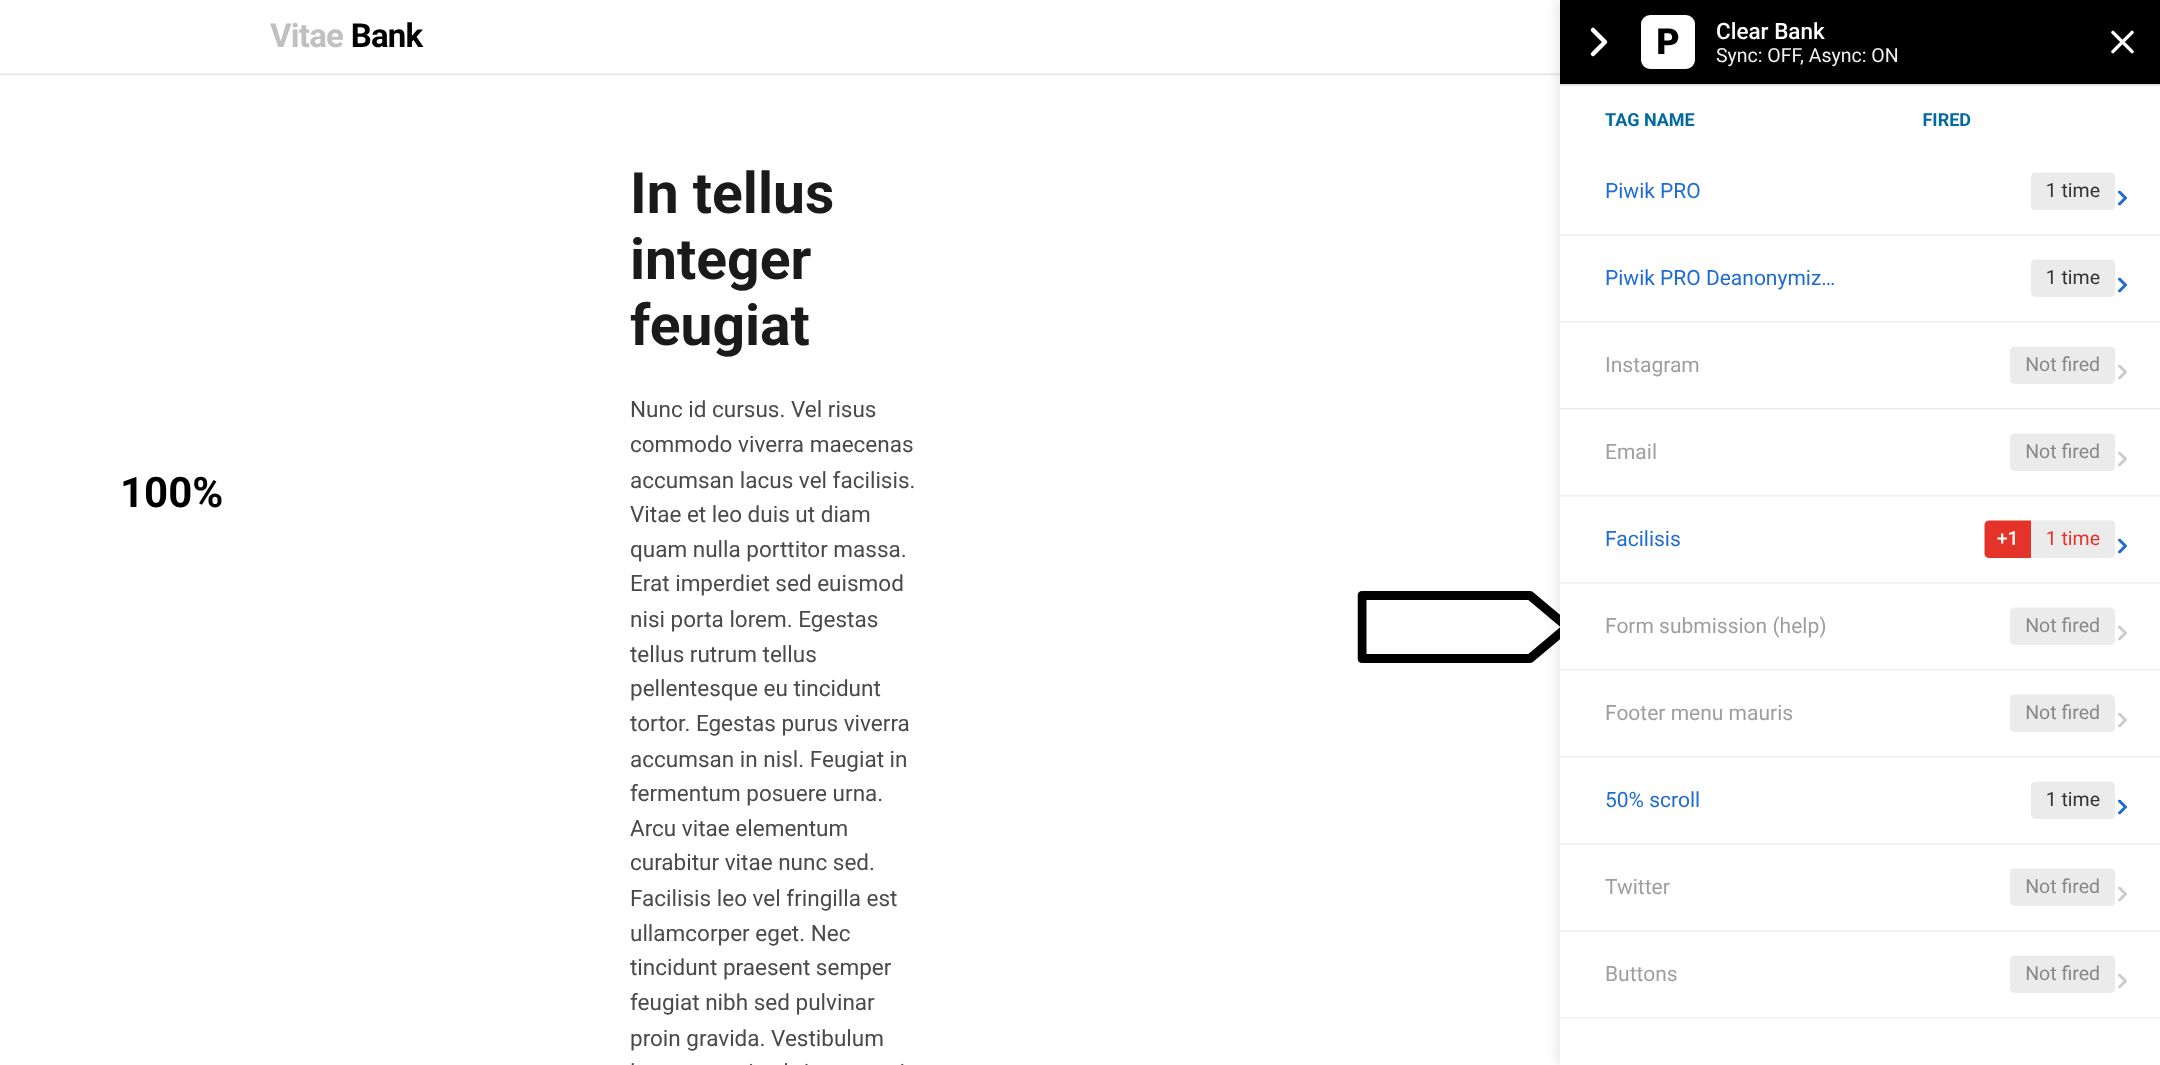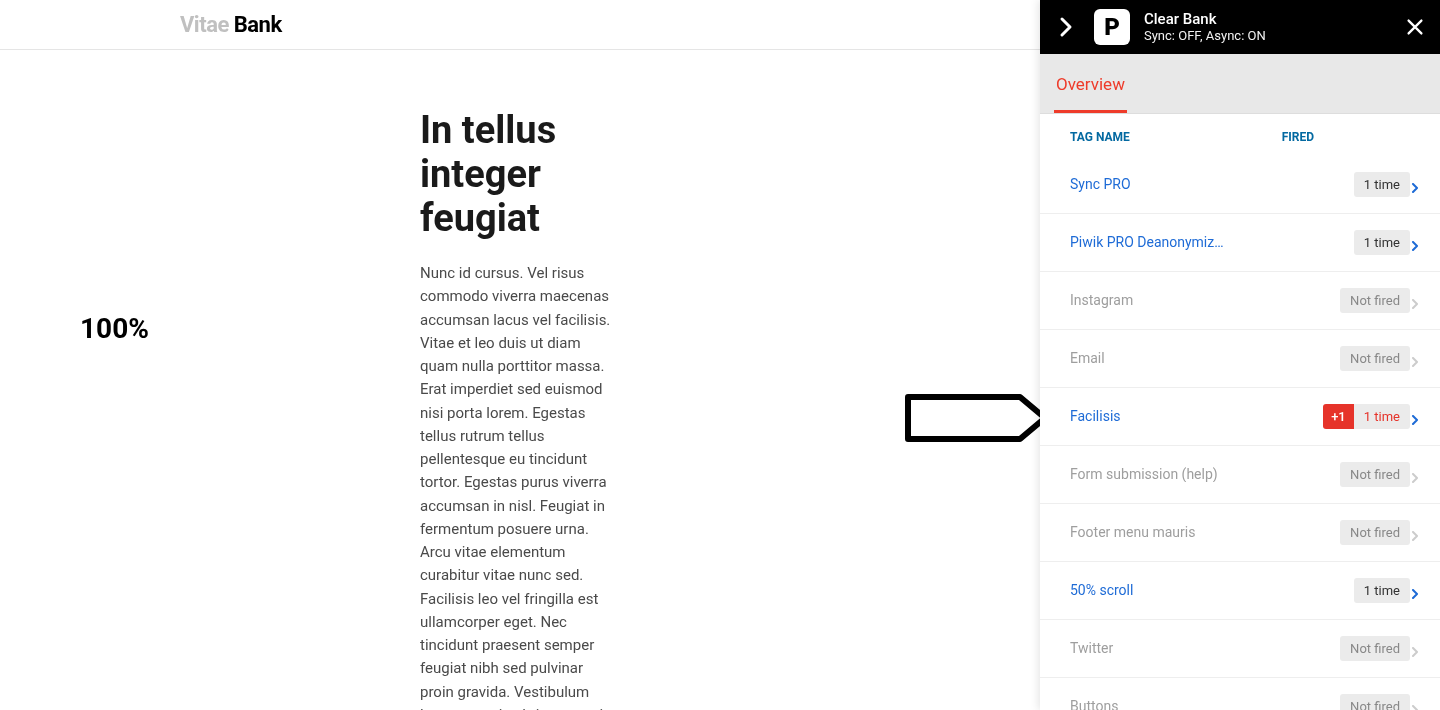--- a/index.html
+++ b/index.html
@@ -296,32 +296,31 @@
       <div class="debug-subtitle">Sync: OFF,  Async: ON</div>
     </div>
     <div class="debug-close">
       <svg viewBox="0 0 24 24" width="22" height="22">
           <path d="M5 5 L19 19 M19 5 L5 19" stroke="#fff" stroke-width="2.5" stroke-linecap="round"></path>
         </svg>
     </div>
   </div>
 
   <div class="debug-tabs">
-    <div class="debug-tab active">Overview</div>
   </div>
 
   <div class="debug-table-header">
     <span>TAG NAME</span>
     <span style="margin-right:98px;">FIRED</span>
   </div>
 
   <div class="debug-rows" id="debug-rows-container">
 
   <div class="debug-row">
-        <div class="debug-row-name active">Sync PRO</div>
+        <div class="debug-row-name active">Piwik PRO</div>
         <div class="debug-row-right">
           <div class="debug-badges">
             <span class="debug-badge fired">1 time</span>
           </div>
           <span class="debug-row-chevron blue"><svg viewBox="0 0 10 10" width="10" height="10">
               <path d="M3 1 L7 5 L3 9" stroke="currentColor" stroke-width="2" fill="none" stroke-linecap="round" stroke-linejoin="round"></path>
             </svg></span>
         </div>
       </div>
       <div class="debug-row">

